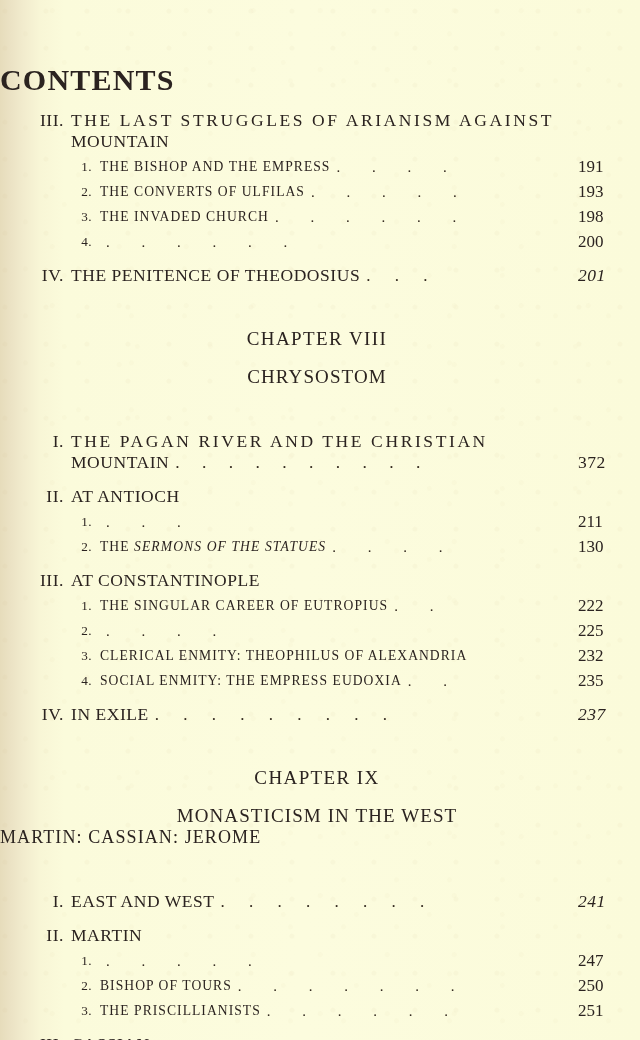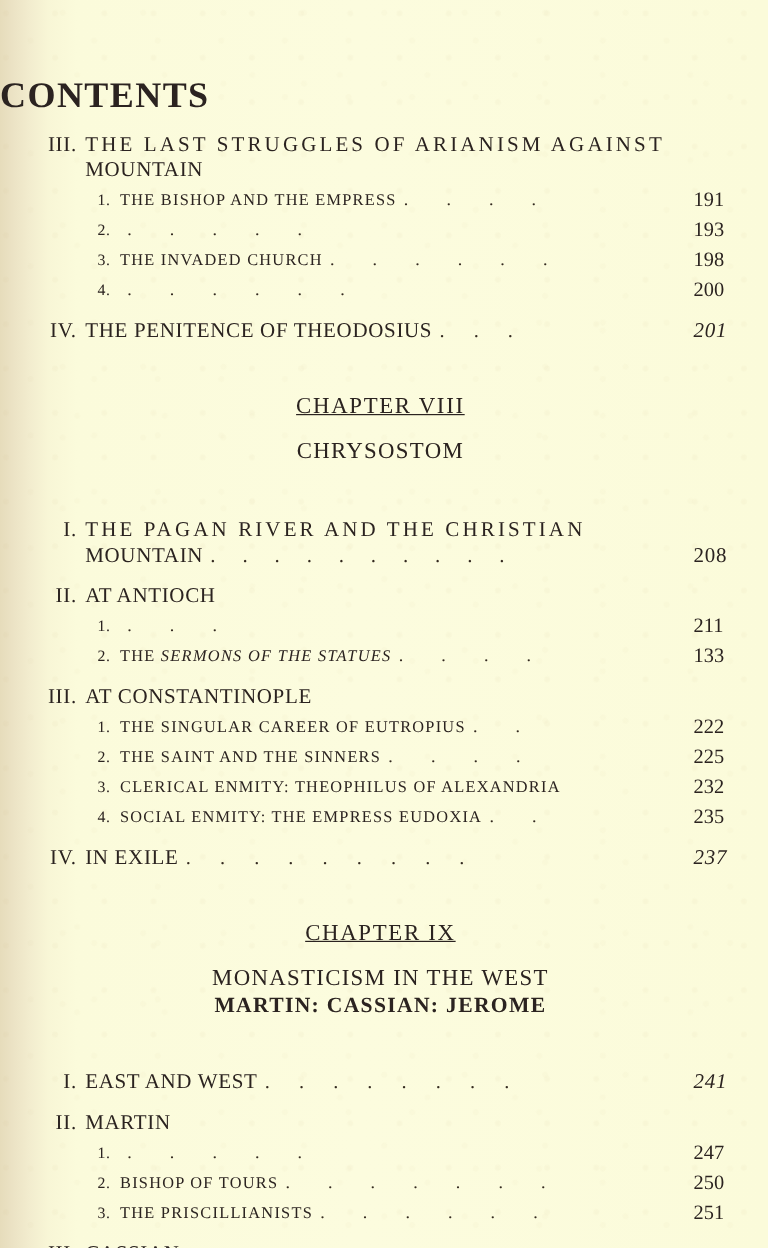--- a/index.html
+++ b/index.html
@@ -60,35 +60,34 @@
     margin: 0;
     padding-top: 63px;
     padding-right: 6px;
   }
   .chapter-label {
     text-align: center;
     font-size: 19px;
     letter-spacing: 1.4px;
     font-weight: 400;
     padding-right: 6px;
-    text-decoration: underline;
   }
   .chapter-title {
     text-align: center;
     font-size: 19px;
     letter-spacing: 1.1px;
     font-weight: 400;
     padding-right: 6px;
     font-family: Liberation Serif, serif;
   }
   .chapter-subtitle {
-    text-align: center;
+    text-align: left;
     font-size: 18px;
     letter-spacing: 1.1px;
-    font-weight: 700;
+    font-weight: 400;
     padding-right: 6px;
   }
 
   
   .entry {
     display: flex;
     align-items: center;
     width: 100%;
   }
   .entry .numeral {
@@ -173,20 +172,21 @@
           <span class="pageno"></span>
         </div>
         <div class="entry lvl2">
           <span class="numeral">1.</span>
           <span class="etitle">THE BISHOP AND THE EMPRESS</span>
           <span class="leaders">. . . .</span>
           <span class="pageno">191</span>
         </div>
         <div class="entry lvl2">
           <span class="numeral">2.</span>
+          <span class="etitle">THE CONVERTS OF ULFILAS</span>
           <span class="leaders">. . . . .</span>
           <span class="pageno">193</span>
         </div>
         <div class="entry lvl2">
           <span class="numeral">3.</span>
           <span class="etitle">THE INVADED CHURCH</span>
           <span class="leaders">. . . . . .</span>
           <span class="pageno">198</span>
         </div>
         <div class="entry lvl2">
@@ -208,54 +208,53 @@
         <div class="entry lvl1 wide">
           <span class="numeral">I.</span>
           <span class="etitle">THE PAGAN RIVER AND THE CHRISTIAN</span>
           <span class="leaders"></span>
           <span class="pageno"></span>
         </div>
         <div class="entry cont">
           <span class="numeral"></span>
           <span class="etitle">MOUNTAIN</span>
           <span class="leaders">. . . . . . . . . .</span>
-          <span class="pageno">208</span>
+          <span class="pageno">372</span>
         </div>
         <div class="entry lvl1">
           <span class="numeral">II.</span>
           <span class="etitle">AT ANTIOCH</span>
           <span class="leaders"></span>
           <span class="pageno"></span>
         </div>
         <div class="entry lvl2">
           <span class="numeral">1.</span>
           <span class="leaders">. . .</span>
           <span class="pageno">211</span>
         </div>
         <div class="entry lvl2">
           <span class="numeral">2.</span>
           <span class="etitle"><span>THE </span><span class="ital">SERMONS OF THE STATUES</span></span>
           <span class="leaders">. . . .</span>
-          <span class="pageno">133</span>
+          <span class="pageno">130</span>
         </div>
         <div class="entry lvl1">
           <span class="numeral">III.</span>
           <span class="etitle">AT CONSTANTINOPLE</span>
           <span class="leaders"></span>
           <span class="pageno"></span>
         </div>
         <div class="entry lvl2">
           <span class="numeral">1.</span>
           <span class="etitle">THE SINGULAR CAREER OF EUTROPIUS</span>
           <span class="leaders">. .</span>
           <span class="pageno">222</span>
         </div>
         <div class="entry lvl2">
           <span class="numeral">2.</span>
-          <span class="etitle">THE SAINT AND THE SINNERS</span>
           <span class="leaders">. . . .</span>
           <span class="pageno">225</span>
         </div>
         <div class="entry lvl2 tight">
           <span class="numeral">3.</span>
           <span class="etitle">CLERICAL ENMITY: THEOPHILUS OF ALEXANDRIA</span>
           <span class="leaders"></span>
           <span class="pageno">232</span>
         </div>
         <div class="entry lvl2">

